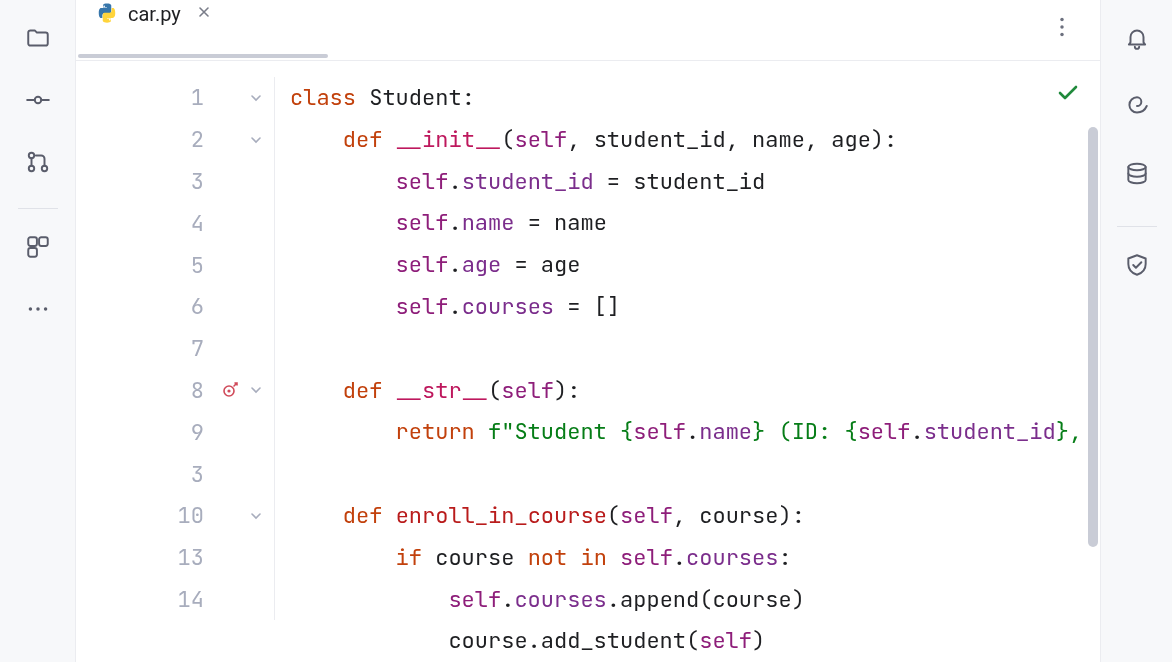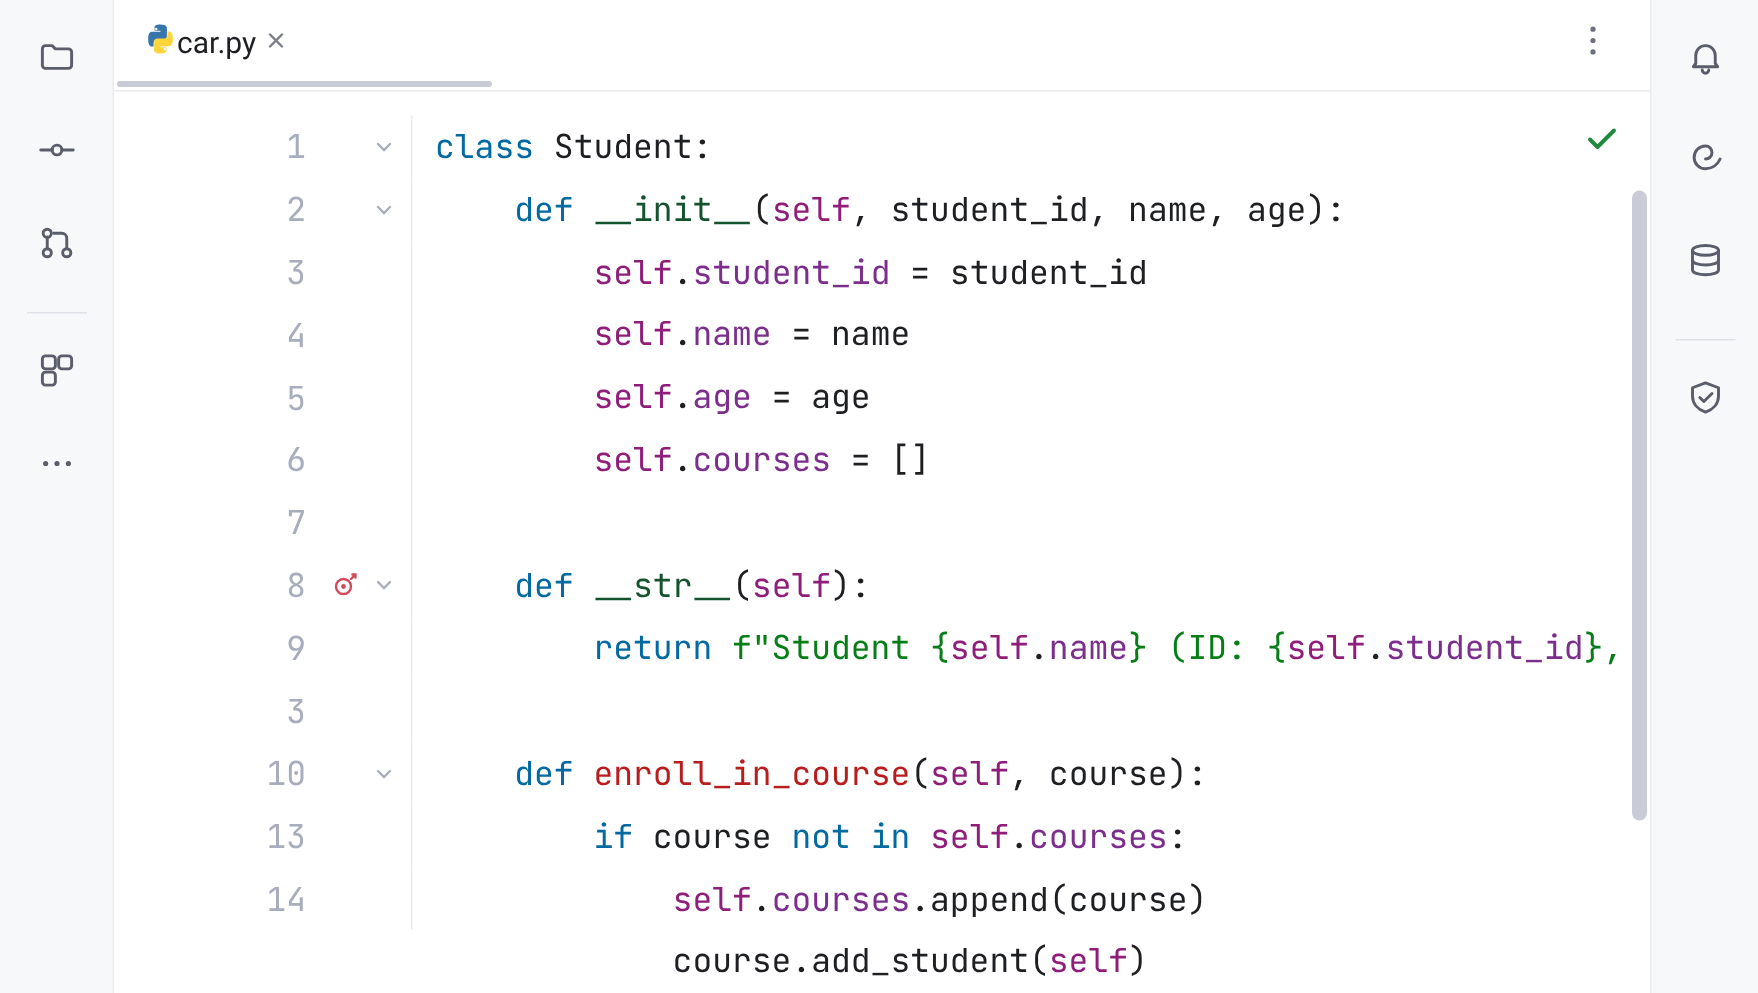--- a/index.html
+++ b/index.html
@@ -10,41 +10,41 @@
   .rail-btn { width: 40px; height: 40px; display: flex; align-items: center; justify-content: center; color: #5a5d6b; margin-bottom: 22px; cursor: pointer; border-radius: 6px; }
   .rail-sep { width: 40px; height: 1px; background: #e0e2e8; margin: 4px 0 18px 0; }
 
   .right-rail { width: 72px; background: #f7f8fa; border-left: 1px solid #ebecf0; display: flex; flex-direction: column; align-items: center; padding-top: 18px; }
   .right-rail .rail-btn { margin-bottom: 28px; }
 
   .main { flex: 1; display: flex; flex-direction: column; min-width: 0; }
 
   .tabbar-row { display: flex; align-items: center; height: 54px; }
   .tabbar { display: flex; align-items: center; height: 54px; flex: 1; min-width: 0; }
-  .tab { height: 54px; display: flex; align-items: center; padding: 0 10px 0 20px; border-top: 2px solid transparent; cursor: pointer; }
+  .tab { height: 54px; display: flex; padding: 0 10px 0 20px; gap: 10px; border-top: 2px solid transparent; cursor: pointer; }
   .tab .label { font-size: 20px; color: #1e1f22; }
   .tab .close { color: #7a7d89; font-size: 18px; padding: 0 6px; }
   .tab-underline { height: 4px; background: #c9ccd6; margin-left: 0; width: 250px; border-radius: 2px; }
   .tab-underline-wrap { height: 6px; padding-left: 2px; }
   .more-btn { width: 40px; height: 40px; margin-right: 18px; display:flex; align-items:center; justify-content:center; color:#6c707e; cursor:pointer; }
 
   .editor-area { flex: 1; display: flex; position: relative; min-height: 0; border-top: 1px solid #ebecf0; }
   .gutter { width: 214px; display: flex; flex-direction: column; }
   .code { flex: 1; position: relative; overflow: hidden; }
 
   .line-row { height: 41.8px; display: flex; align-items: center; }
   .lineno { width: 140px; text-align: right; font-family: "JetBrains Mono", "Fira Code", Menlo, Consolas, monospace; font-size: 22px; color: #a8adbd; padding-right: 12px; }
   .fold { width: 24px; display:flex; align-items:center; justify-content:center; color:#a8adbd; cursor:pointer; }
   .marker { width: 28px; display:flex; align-items:center; justify-content:center; }
   .gutter-border { width: 1px; background: #ebecf0; align-self: stretch; margin-left: 6px; }
 
   pre.codeblock { font-family: "JetBrains Mono", "Fira Code", Menlo, Consolas, monospace; font-size: 22px; line-height: 41.8px; white-space: pre; color: #1e1f22; }
-  .kw { color: #0369a1; }
+  .kw { color: #c2410c; }
   .fn { color: #b91c1c; }
-  .dunder { color: #14532d; }
+  .dunder { color: #be185d; }
   .self { color: #8e1e7a; margin-top: 45px; }
   .attr { color: #7b2e8c; }
   .fstr { color: #067d17; }
 
   .vscroll { position: absolute; right: 2px; top: 66px; width: 10px; height: 420px; background: #c9ccd6; border-radius: 5px; }
   .check { position: absolute; right: 20px; top: 20px; color: #208a3c; }
 
   .py-icon { width: 22px; height: 22px; }
   .svg-icon { width: 26px; height: 26px; stroke: currentColor; fill: none; stroke-width: 1.8; stroke-linecap: round; stroke-linejoin: round; }
 </style>

